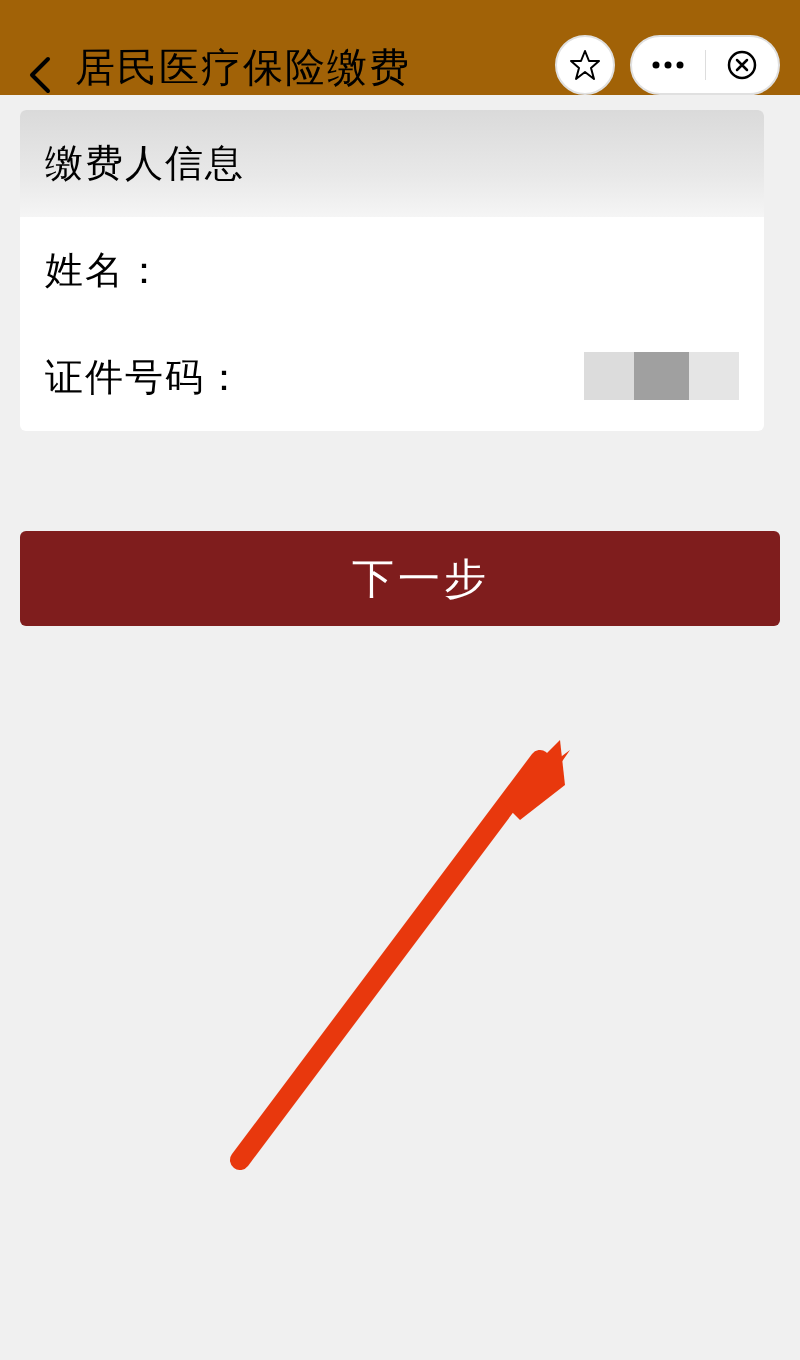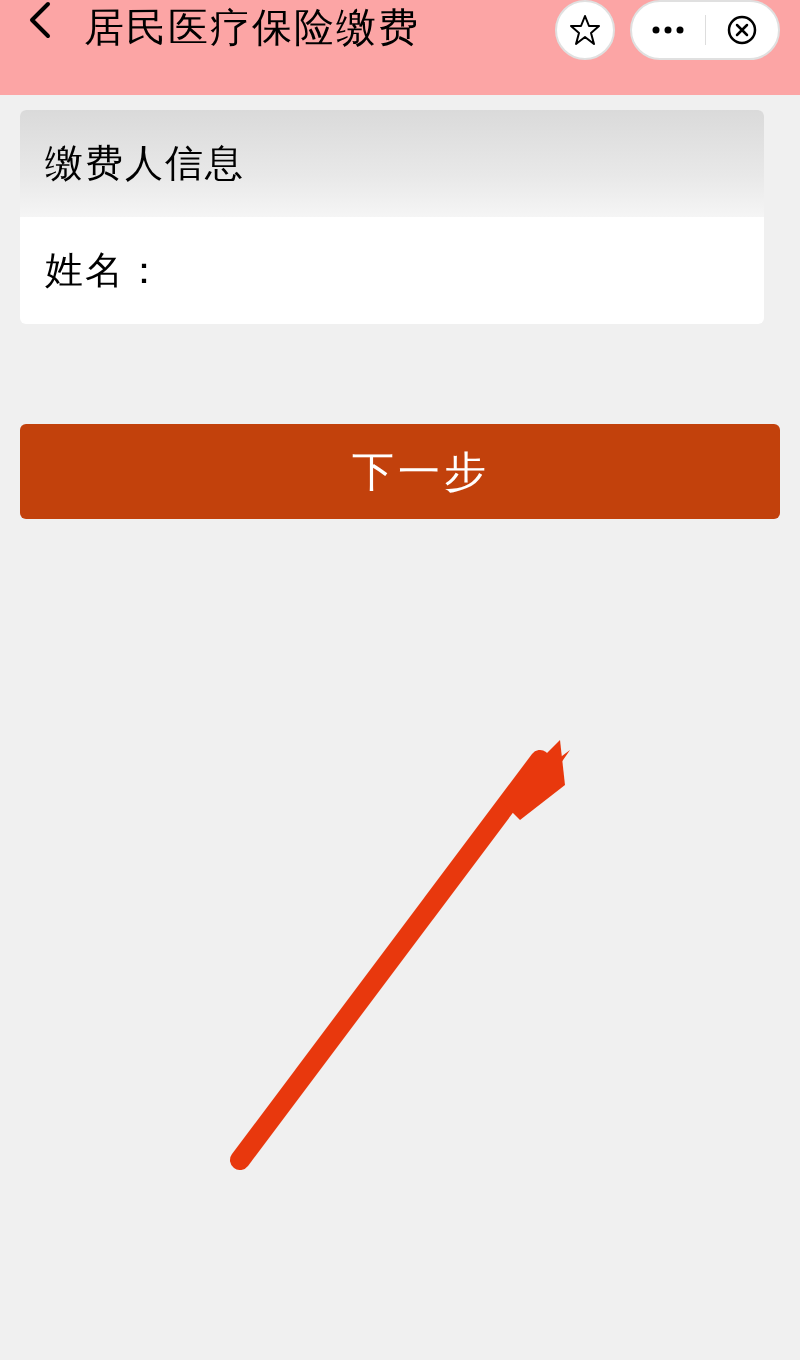--- a/index.html
+++ b/index.html
@@ -10,26 +10,25 @@
     body {
       width: 800px;
       height: 1360px;
       background: #f0f0f0;
       font-family: "STKaiti", "KaiTi", "楷体", serif;
       overflow: hidden;
       position: relative;
     }
     .header {
       height: 95px;
-      background: #fca5a5;
-      display: flex;
-      align-items: flex-start;
+      background: #a16207;
+      display: flex;
+      align-items: flex-end;
       padding: 0 20px;
       position: relative;
-      gap: 9px;
     }
     .back-icon {
       width: 40px;
       height: 40px;
       display: flex;
       align-items: center;
       justify-content: center;
       cursor: pointer;
     }
     .page-title {
@@ -138,21 +137,21 @@
       left: 0;
       top: 0;
       width: 70px;
       height: 50px;
       background: #ffffff;
       border: 1px solid #ccc;
     }
     .next-btn {
       margin: 100px 20px 15px 20px;
       height: 95px;
-      background: #c2410c;
+      background: #7f1d1d;
       color: #ffffff;
       display: flex;
       align-items: center;
       justify-content: center;
       font-size: 42px;
       border-radius: 6px;
       cursor: pointer;
       letter-spacing: 4px;
       padding-left: 42px;
     }
@@ -197,20 +196,28 @@
     </div>
   </div>
 </div>
 
 <div class="content">
   <div class="card">
     <div class="section-header">缴费人信息</div>
     <div class="form-row">
       <div class="form-label">姓名：</div>
     </div>
+    <div class="form-row">
+      <div class="form-label">证件号码：</div>
+      <div class="id-value-mask">
+        <div class="mask-block mask-light1"></div>
+        <div class="mask-block mask-dark"></div>
+        <div class="mask-block mask-light2"></div>
+      </div>
+    </div>
   </div>
 
   <div class="next-btn">下一步</div>
 </div>
 
 <svg class="arrow-annotation" width="360" height="430" viewBox="0 0 360 430">
   <defs>
     <marker id="arrowhead" markerWidth="12" markerHeight="12" refX="8" refY="6" orient="auto">
       <polygon points="0 0, 12 6, 0 12" fill="#e8380d"></polygon>
     </marker>

